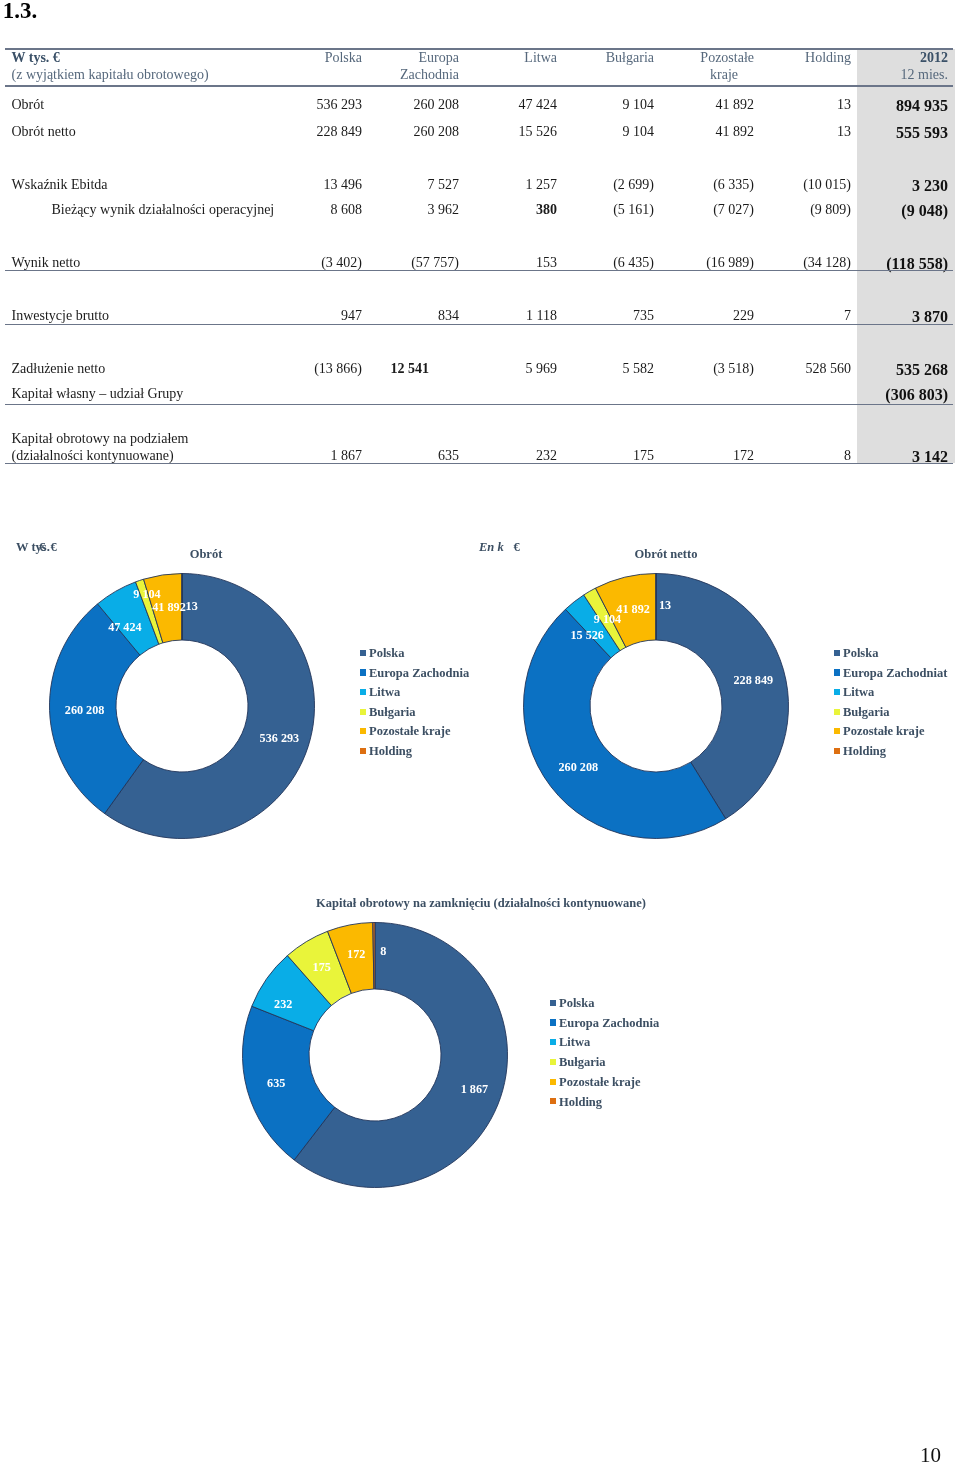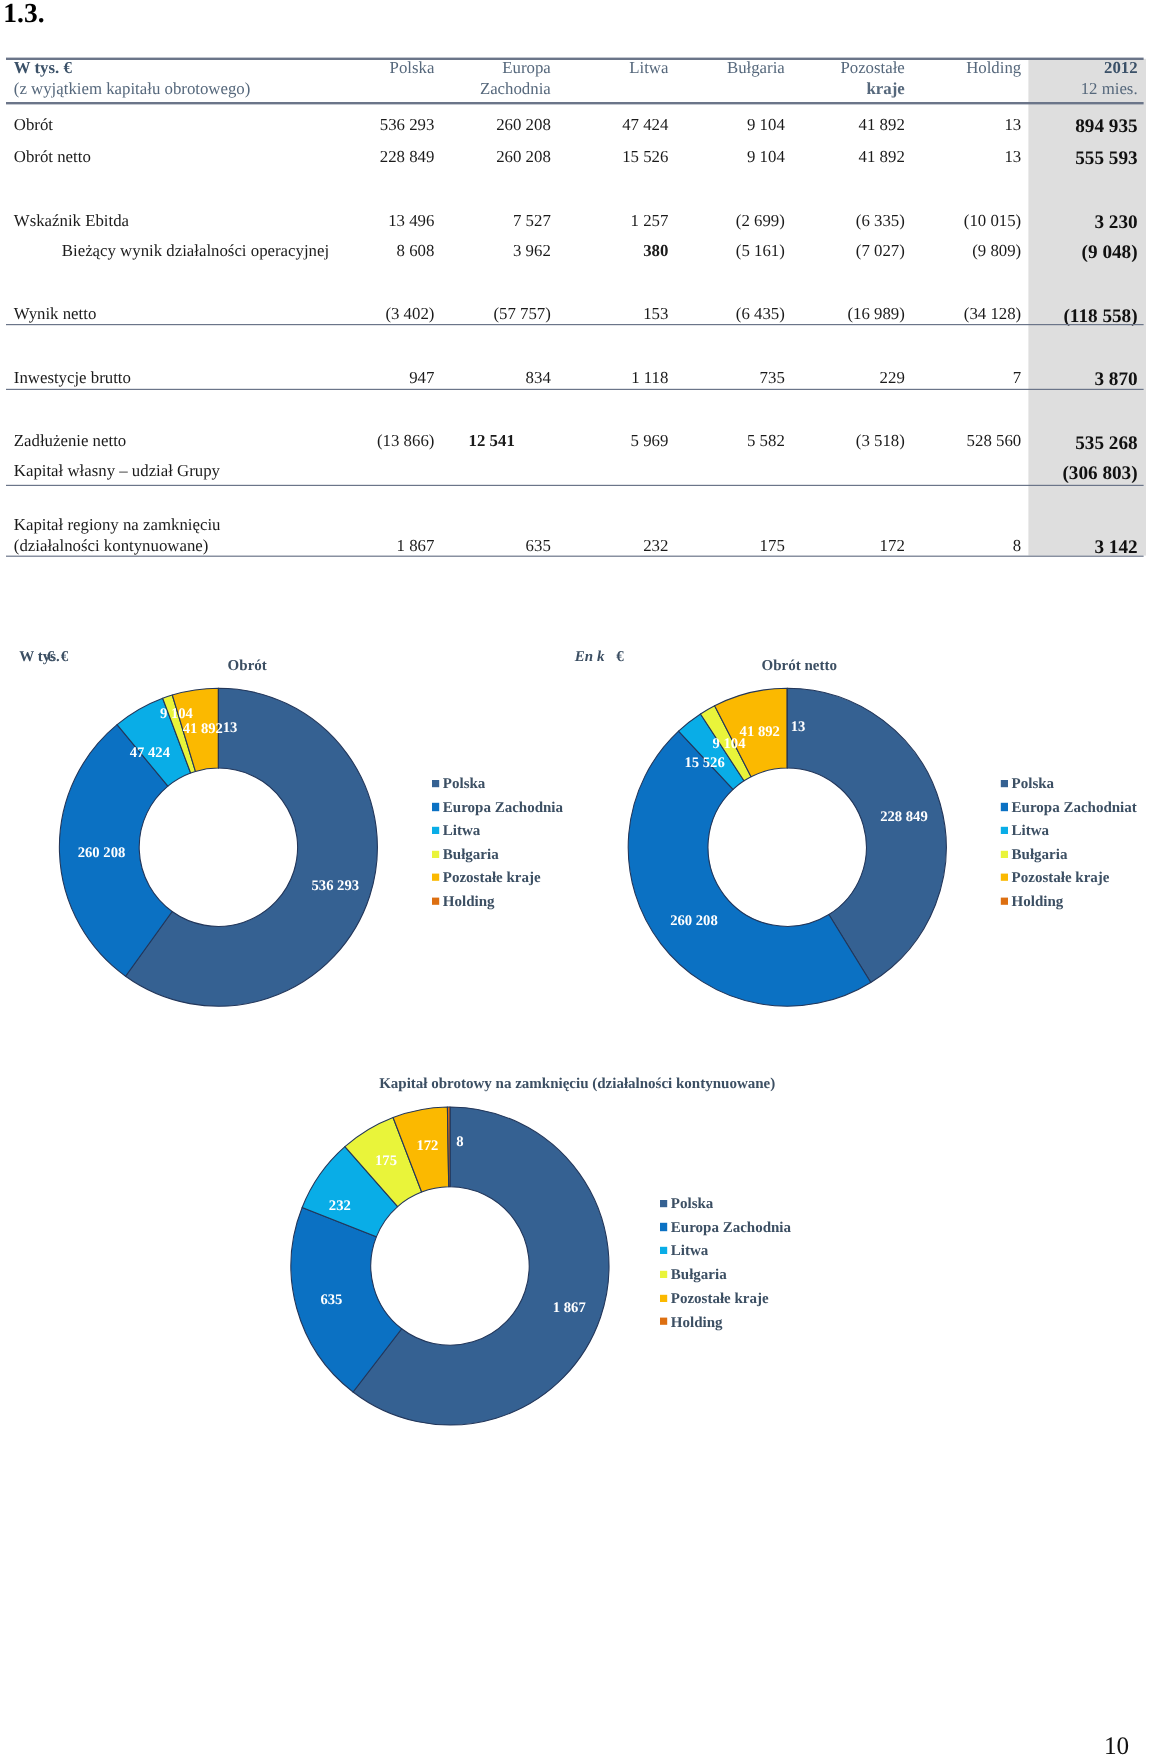--- a/index.html
+++ b/index.html
@@ -47,21 +47,21 @@
   <div id="table-layer">
       <div class="rule thick" style="left:5px;top:48px;width:948px;"></div>
       <div class="cell hdr b" style="left:11.5px;top:50px;">W tys. €</div>
       <div class="cell hdr" style="left:11.5px;top:67px;">(z wyjątkiem kapitału obrotowego)</div>
       <div class="cell hdr" style="right:598px;top:50px;">Polska</div>
       <div class="cell hdr" style="right:501px;top:50px;">Europa</div>
       <div class="cell hdr" style="right:501px;top:67px;">Zachodnia</div>
       <div class="cell hdr" style="right:403px;top:50px;">Litwa</div>
       <div class="cell hdr" style="right:306px;top:50px;">Bułgaria</div>
       <div class="cell hdr" style="right:206px;top:50px;">Pozostałe</div>
-      <div class="cell hdr" style="right:206px;top:67px;font-weight:bold;">kraje</div>
+      <div class="cell hdr" style="right:222px;top:67px;">kraje</div>
       <div class="cell hdr" style="right:109px;top:50px;">Holding</div>
       <div class="cell hdr b" style="right:12px;top:50px;">2012</div>
       <div class="cell hdr" style="right:12px;top:67px;">12 mies.</div>
       <div class="rule thick" style="left:5px;top:85px;width:948px;"></div>
       <div class="cell lbl" style="left:11.5px;top:97px;">Obrót</div>
       <div class="cell num" style="right:598px;top:97px;">536 293</div>
       <div class="cell num" style="right:501px;top:97px;">260 208</div>
       <div class="cell num" style="right:403px;top:97px;">47 424</div>
       <div class="cell num" style="right:306px;top:97px;">9 104</div>
       <div class="cell num" style="right:206px;top:97px;">41 892</div>
@@ -110,21 +110,21 @@
       <div class="cell lbl" style="left:11.5px;top:361px;">Zadłużenie netto</div>
       <div class="cell num" style="right:598px;top:361px;">(13 866)</div>
       <div class="cell num" style="right:531px;top:361px;font-weight:bold;">12 541</div>
       <div class="cell num" style="right:403px;top:361px;">5 969</div>
       <div class="cell num" style="right:306px;top:361px;">5 582</div>
       <div class="cell num" style="right:206px;top:361px;">(3 518)</div>
       <div class="cell num" style="right:109px;top:361px;">528 560</div>
       <div class="cell tot" style="right:12px;top:361px;">535 268</div>
       <div class="cell lbl" style="left:11.5px;top:386px;">Kapitał własny – udział Grupy</div>
       <div class="cell tot" style="right:12px;top:386px;">(306 803)</div>
-      <div class="cell lbl" style="left:11.5px;top:430.7px;">Kapitał regiony na zamknięciu</div>
+      <div class="cell lbl" style="left:11.5px;top:430.7px;">Kapitał obrotowy na podziałem</div>
       <div class="cell lbl" style="left:11.5px;top:448px;">(działalności kontynuowane)</div>
       <div class="cell num" style="right:598px;top:448px;">1 867</div>
       <div class="cell num" style="right:501px;top:448px;">635</div>
       <div class="cell num" style="right:403px;top:448px;">232</div>
       <div class="cell num" style="right:306px;top:448px;">175</div>
       <div class="cell num" style="right:206px;top:448px;">172</div>
       <div class="cell num" style="right:109px;top:448px;">8</div>
       <div class="cell tot" style="right:12px;top:448px;">3 142</div>
       <div class="rule" style="left:5px;top:270px;width:948px;"></div>
       <div class="rule" style="left:5px;top:324px;width:948px;"></div>

